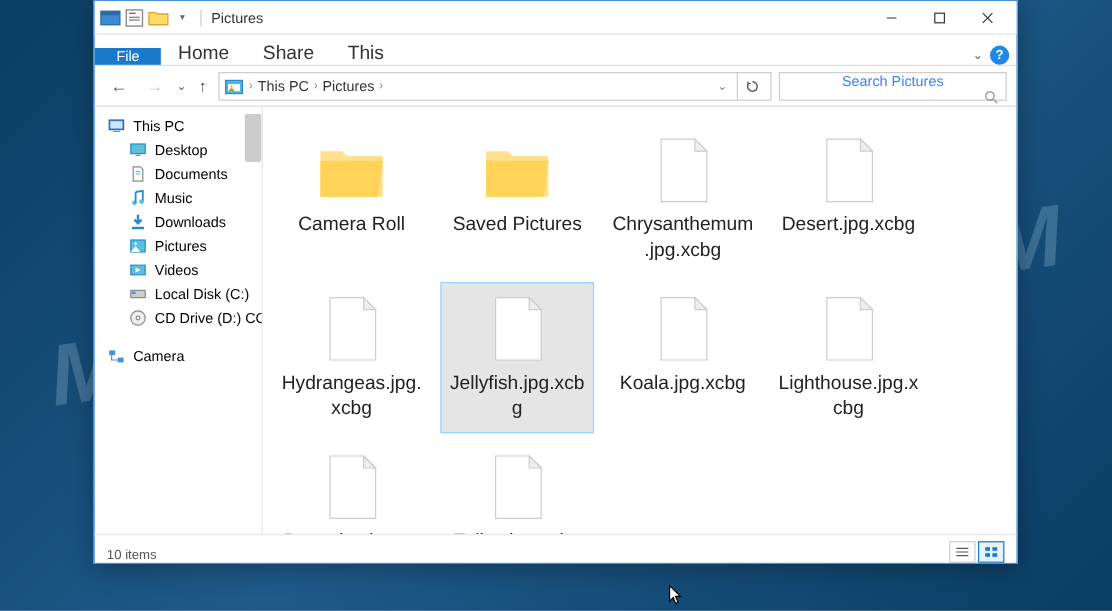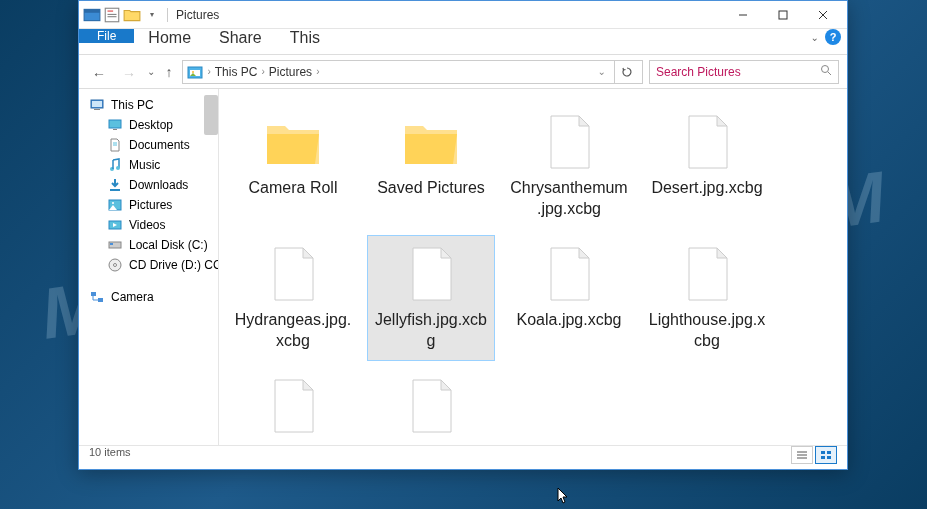--- a/index.html
+++ b/index.html
@@ -5,51 +5,51 @@
 * { margin: 0; padding: 0; box-sizing: border-box; font-family: "Segoe UI", sans-serif; }
 body { background: linear-gradient(135deg, #0a3d62, #1e5a8a, #0a3d62); width: 927px; height: 509px; overflow: hidden; position: relative; }
 .watermark { position: absolute; top: 50%; left: 50%; transform: translate(-50%, -50%) rotate(-8deg); font-size: 72px; font-weight: bold; color: rgba(180, 210, 230, 0.25); letter-spacing: 2px; white-space: nowrap; pointer-events: none; z-index: 0; font-style: italic; }
 .window { position: absolute; top: 0; left: 78px; width: 770px; height: 470px; background: #fff; border: 1px solid #4a90d9; box-shadow: 0 4px 20px rgba(0,0,0,0.3); display: flex; flex-direction: column; z-index: 1; }
 .titlebar { height: 28px; background: #fff; display: flex; align-items: center; padding: 0 4px; border-bottom: 1px solid #e5e5e5; }
 .titlebar .qat { display: flex; gap: 2px; align-items: center; }
 .qat-icon { width: 18px; height: 18px; display: flex; align-items: center; justify-content: center; }
 .title-text { margin-left: 6px; font-size: 12px; color: #333; border-left: 1px solid #ccc; padding-left: 8px; }
 .win-controls { margin-left: auto; display: flex; }
 .win-btn { width: 40px; height: 28px; display: flex; align-items: center; justify-content: center; font-size: 12px; color: #333; cursor: pointer; }
-.ribbon-tabs { height: 26px; display: flex; align-items: flex-start; border-bottom: 1px solid #ddd; }
+.ribbon-tabs { height: 26px; display: flex; align-items: flex-end; border-bottom: 1px solid #ddd; }
 .file-tab { background: #1979ca; color: #fff; padding: 0 18px; font-size: 12px; display: flex; align-items: center; cursor: pointer; }
 .tab { padding: 0 14px; font-size: 16px; color: #333; display: flex; align-items: center; cursor: pointer; }
 .ribbon-right { margin-left: auto; display: flex; align-items: center; padding-right: 6px; gap: 6px; }
 .chevron { font-size: 10px; color: #666; cursor: pointer; }
 .help-icon { width: 16px; height: 16px; border-radius: 50%; background: #1e88e5; color: #fff; font-size: 11px; font-weight: bold; display: flex; align-items: center; justify-content: center; cursor: pointer; }
 .navbar { height: 34px; display: flex; align-items: center; padding: 0 8px; gap: 6px; border-bottom: 1px solid #ddd; }
 .nav-arrow { width: 24px; height: 24px; display: flex; align-items: center; justify-content: center; color: #555; font-size: 14px; cursor: pointer; }
 .nav-arrow.disabled { color: #ccc; }
 .nav-up { font-size: 14px; color: #555; cursor: pointer; padding: 0 4px; }
 .breadcrumb { flex: 1; height: 24px; border: 1px solid #ccc; display: flex; align-items: center; padding: 0 4px; font-size: 12px; gap: 4px; }
 .bc-icon { width: 16px; height: 16px; }
 .bc-sep { color: #888; font-size: 10px; }
 .bc-item { color: #333; cursor: pointer; }
 .bc-refresh { border-left: 1px solid #ccc; height: 100%; width: 24px; display: flex; align-items: center; justify-content: center; color: #555; cursor: pointer; }
 .bc-dd { color: #888; padding: 0 4px; cursor: pointer; font-size: 10px; }
-.searchbox { width: 190px; height: 24px; border: 1px solid #ccc; display: flex; align-items: center; padding: 0 6px; font-size: 12px; color: #be185d; }
+.searchbox { width: 190px; height: 24px; border: 1px solid #ccc; display: flex; align-items: center; padding: 0 6px; font-size: 12px; color: #3b82f6; flex-direction: column; }
 .searchbox .mag { margin-left: auto; color: #888; cursor: pointer; }
 .body { flex: 1; display: flex; overflow: hidden; }
 .sidebar { width: 140px; border-right: 1px solid #e5e5e5; padding: 6px 0; font-size: 12px; position: relative; overflow: hidden; }
 .tree-item { display: flex; align-items: center; gap: 6px; padding: 2px 6px 2px 10px; cursor: pointer; white-space: nowrap; }
 .tree-item.sub { padding-left: 28px; }
 .tree-item.net { margin-top: 12px; }
 .tree-icon { width: 16px; height: 16px; flex-shrink: 0; }
 .scroll-track { position: absolute; right: 0; top: 6px; width: 14px; height: 40px; background: #ccc; border-radius: 2px; }
 .content { flex: 1; padding: 14px 10px; display: flex; flex-wrap: wrap; align-content: flex-start; gap: 6px 10px; overflow: hidden; }
 .item { width: 128px; height: 126px; display: flex; flex-direction: column; align-items: center; padding: 6px 4px; cursor: pointer; border: 1px solid transparent; }
 .item.selected { border: 1px solid #99d1ff; background: #e5e5e5; }
 .item-icon { width: 64px; height: 64px; margin-bottom: 4px; }
 .item-label { font-size: 16px; text-align: center; color: #222; line-height: 1.3; word-break: break-word; }
-.statusbar { height: 24px; border-top: 1px solid #e5e5e5; display: flex; align-items: flex-start; padding: 0 10px; font-size: 11px; color: #555; }
+.statusbar { height: 24px; border-top: 1px solid #e5e5e5; display: flex; align-items: flex-end; padding: 0 10px; font-size: 11px; color: #555; }
 .view-toggle { margin-left: auto; display: flex; gap: 2px; }
 .view-btn { width: 22px; height: 18px; border: 1px solid #ccc; display: flex; align-items: center; justify-content: center; cursor: pointer; }
 .view-btn.active { border-color: #1979ca; background: #e5f1fb; }
 .cursor { position: absolute; left: 557px; top: 487px; z-index: 5; }
 </style>
 </head>
 <body>
 
 <div class="watermark">MYANTISPYWARE.COM</div>
 

